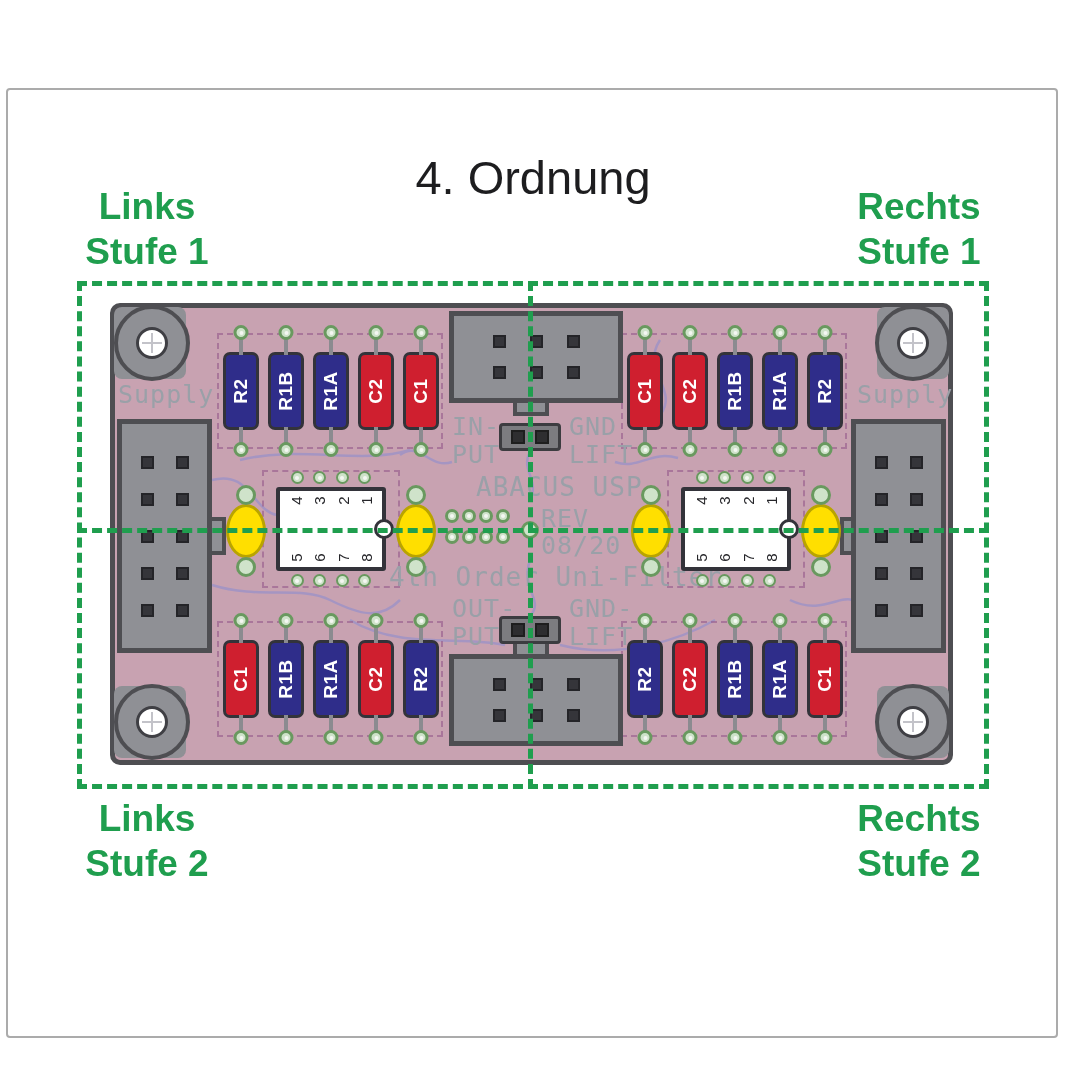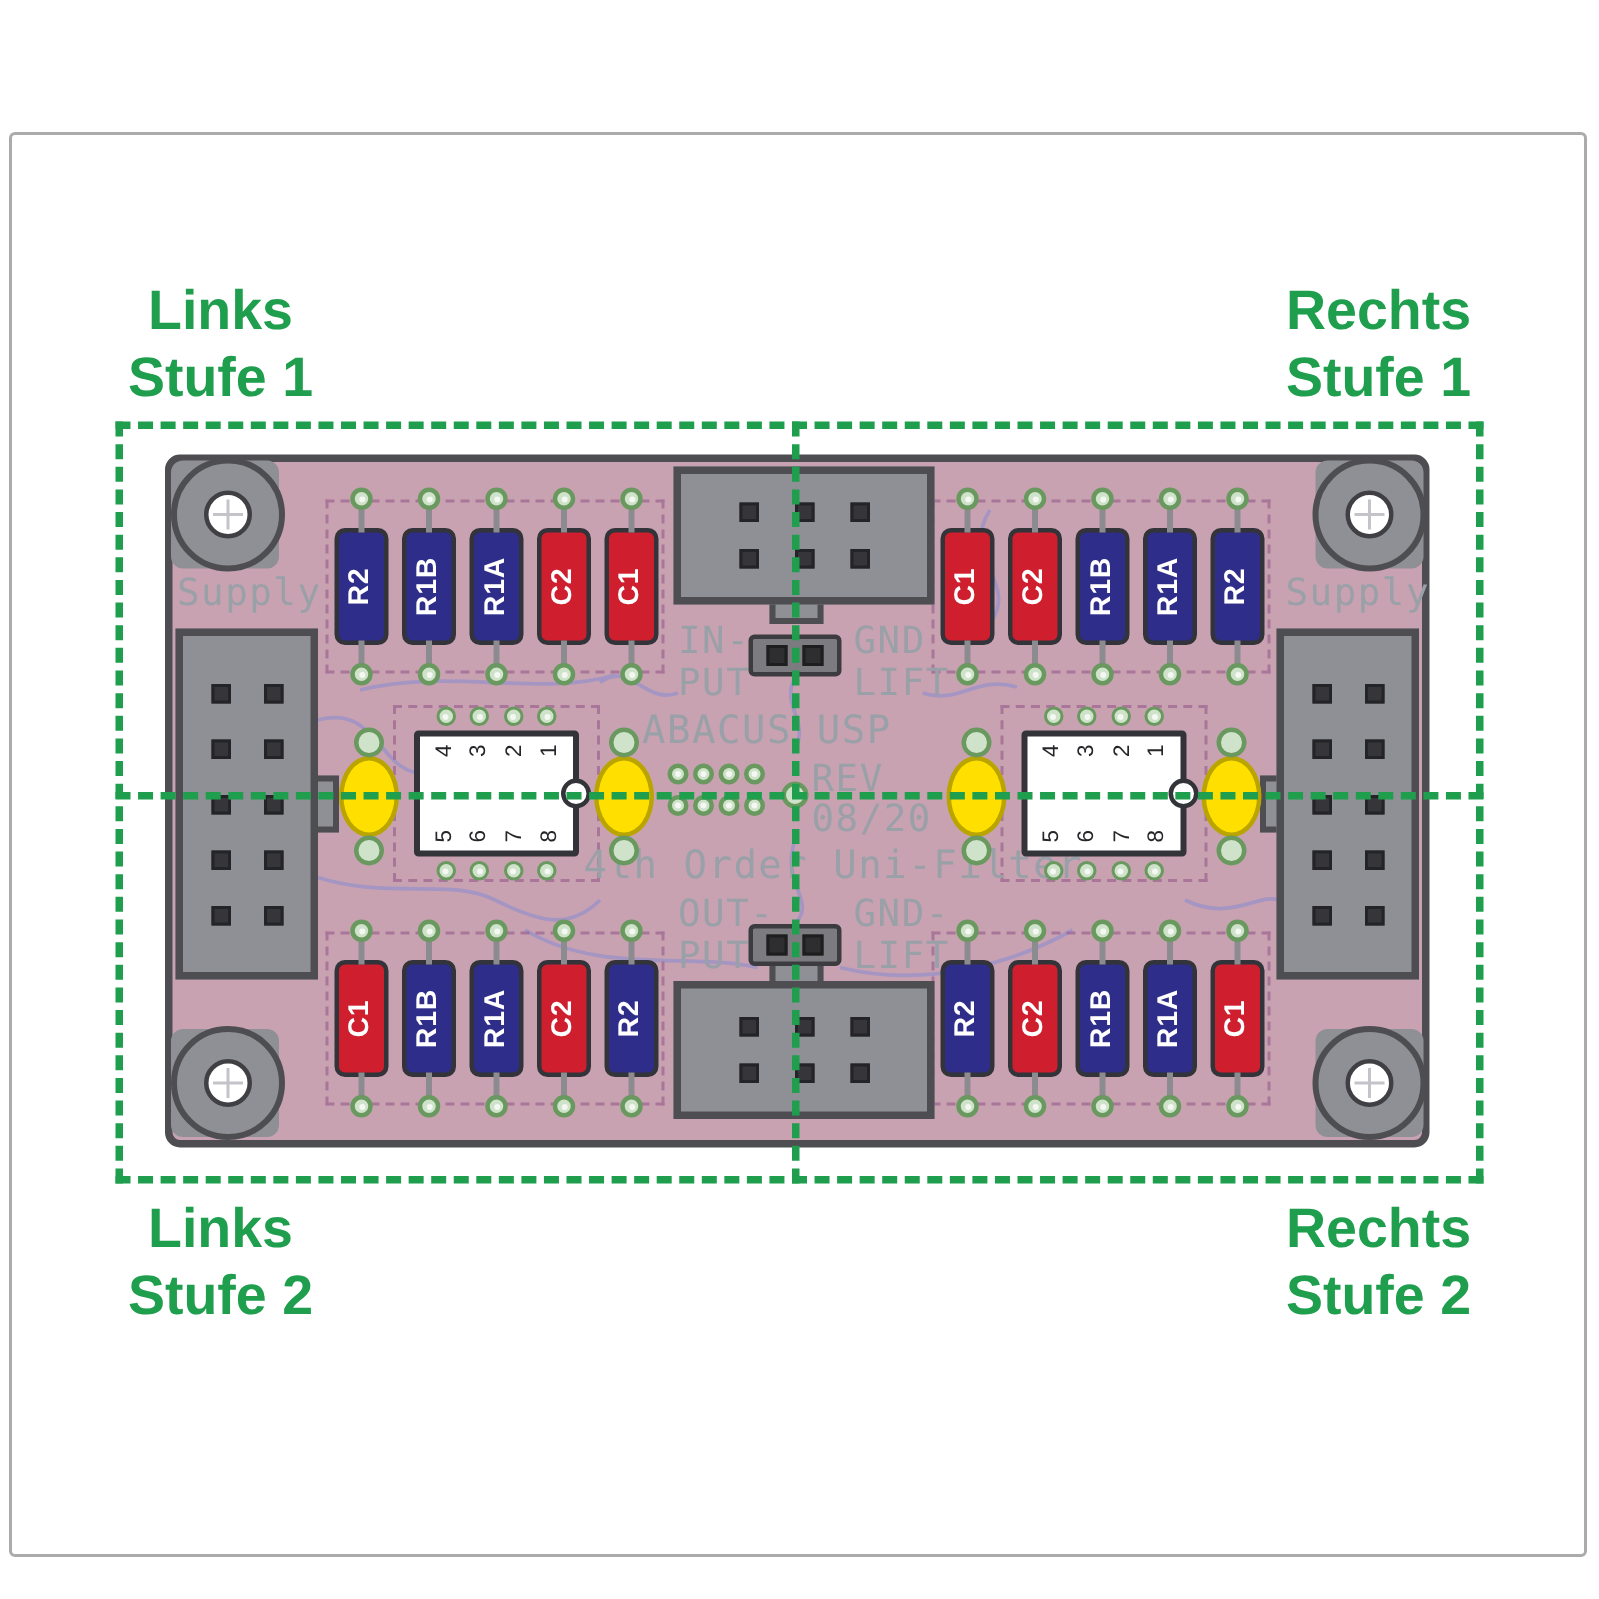--- a/index.html
+++ b/index.html
@@ -43,21 +43,21 @@
                   margin-left:-1px; background:#c3c3c9; }
   .hole::after  { content:""; position:absolute; top:50%; left:3px; right:3px; height:2px;
                   margin-top:-1px; background:#c3c3c9; }
 
   
   .ss { position:absolute; font-family:"DejaVu Sans Mono", monospace;
         color:var(--silkscreen-gray,#9aa0a8); z-index:5; line-height:28px; font-size:25px;
         white-space:pre; letter-spacing:1px; }
   .ss-supply-l{left:118px;top:381px;} .ss-supply-r{left:857px;top:381px;}
   .ss-in{left:452px;top:413px;}   .ss-gndt{left:569px;top:413px;}
-  .ss-brand{left:428px;top:473px;font-size:26px;}
+  .ss-brand{left:476px;top:473px;font-size:26px;}
   .ss-rev{left:541px;top:505px;line-height:27px;}
   .ss-product{left:389px;top:563px;font-size:26px;}
   .ss-out{left:452px;top:595px;}  .ss-gndb{left:569px;top:595px;}
 
   
   .pbox { position:absolute; border:2px dashed rgba(150,90,140,0.6); z-index:4; }
   .pb-tl{left:217px;top:333px;width:226px;height:116px;}
   .pb-tr{left:621px;top:333px;width:226px;height:116px;}
   .pb-bl{left:217px;top:621px;width:226px;height:116px;}
   .pb-br{left:621px;top:621px;width:226px;height:116px;}
@@ -146,20 +146,21 @@
             border-top:5px dashed var(--annotation-green,#1f9e4e); }
 </style>
 </head>
 <body>
 
 <div class="stage">
 
   <div class="frame"></div>
 
   <div class="title">
+    <div>4. Ordnung</div>
   </div>
 
   <div class="ql ql-tl">
     <div>Links</div>
     <div>Stufe 1</div>
   </div>
   <div class="ql ql-tr">
     <div>Rechts</div>
     <div>Stufe 1</div>
   </div>

